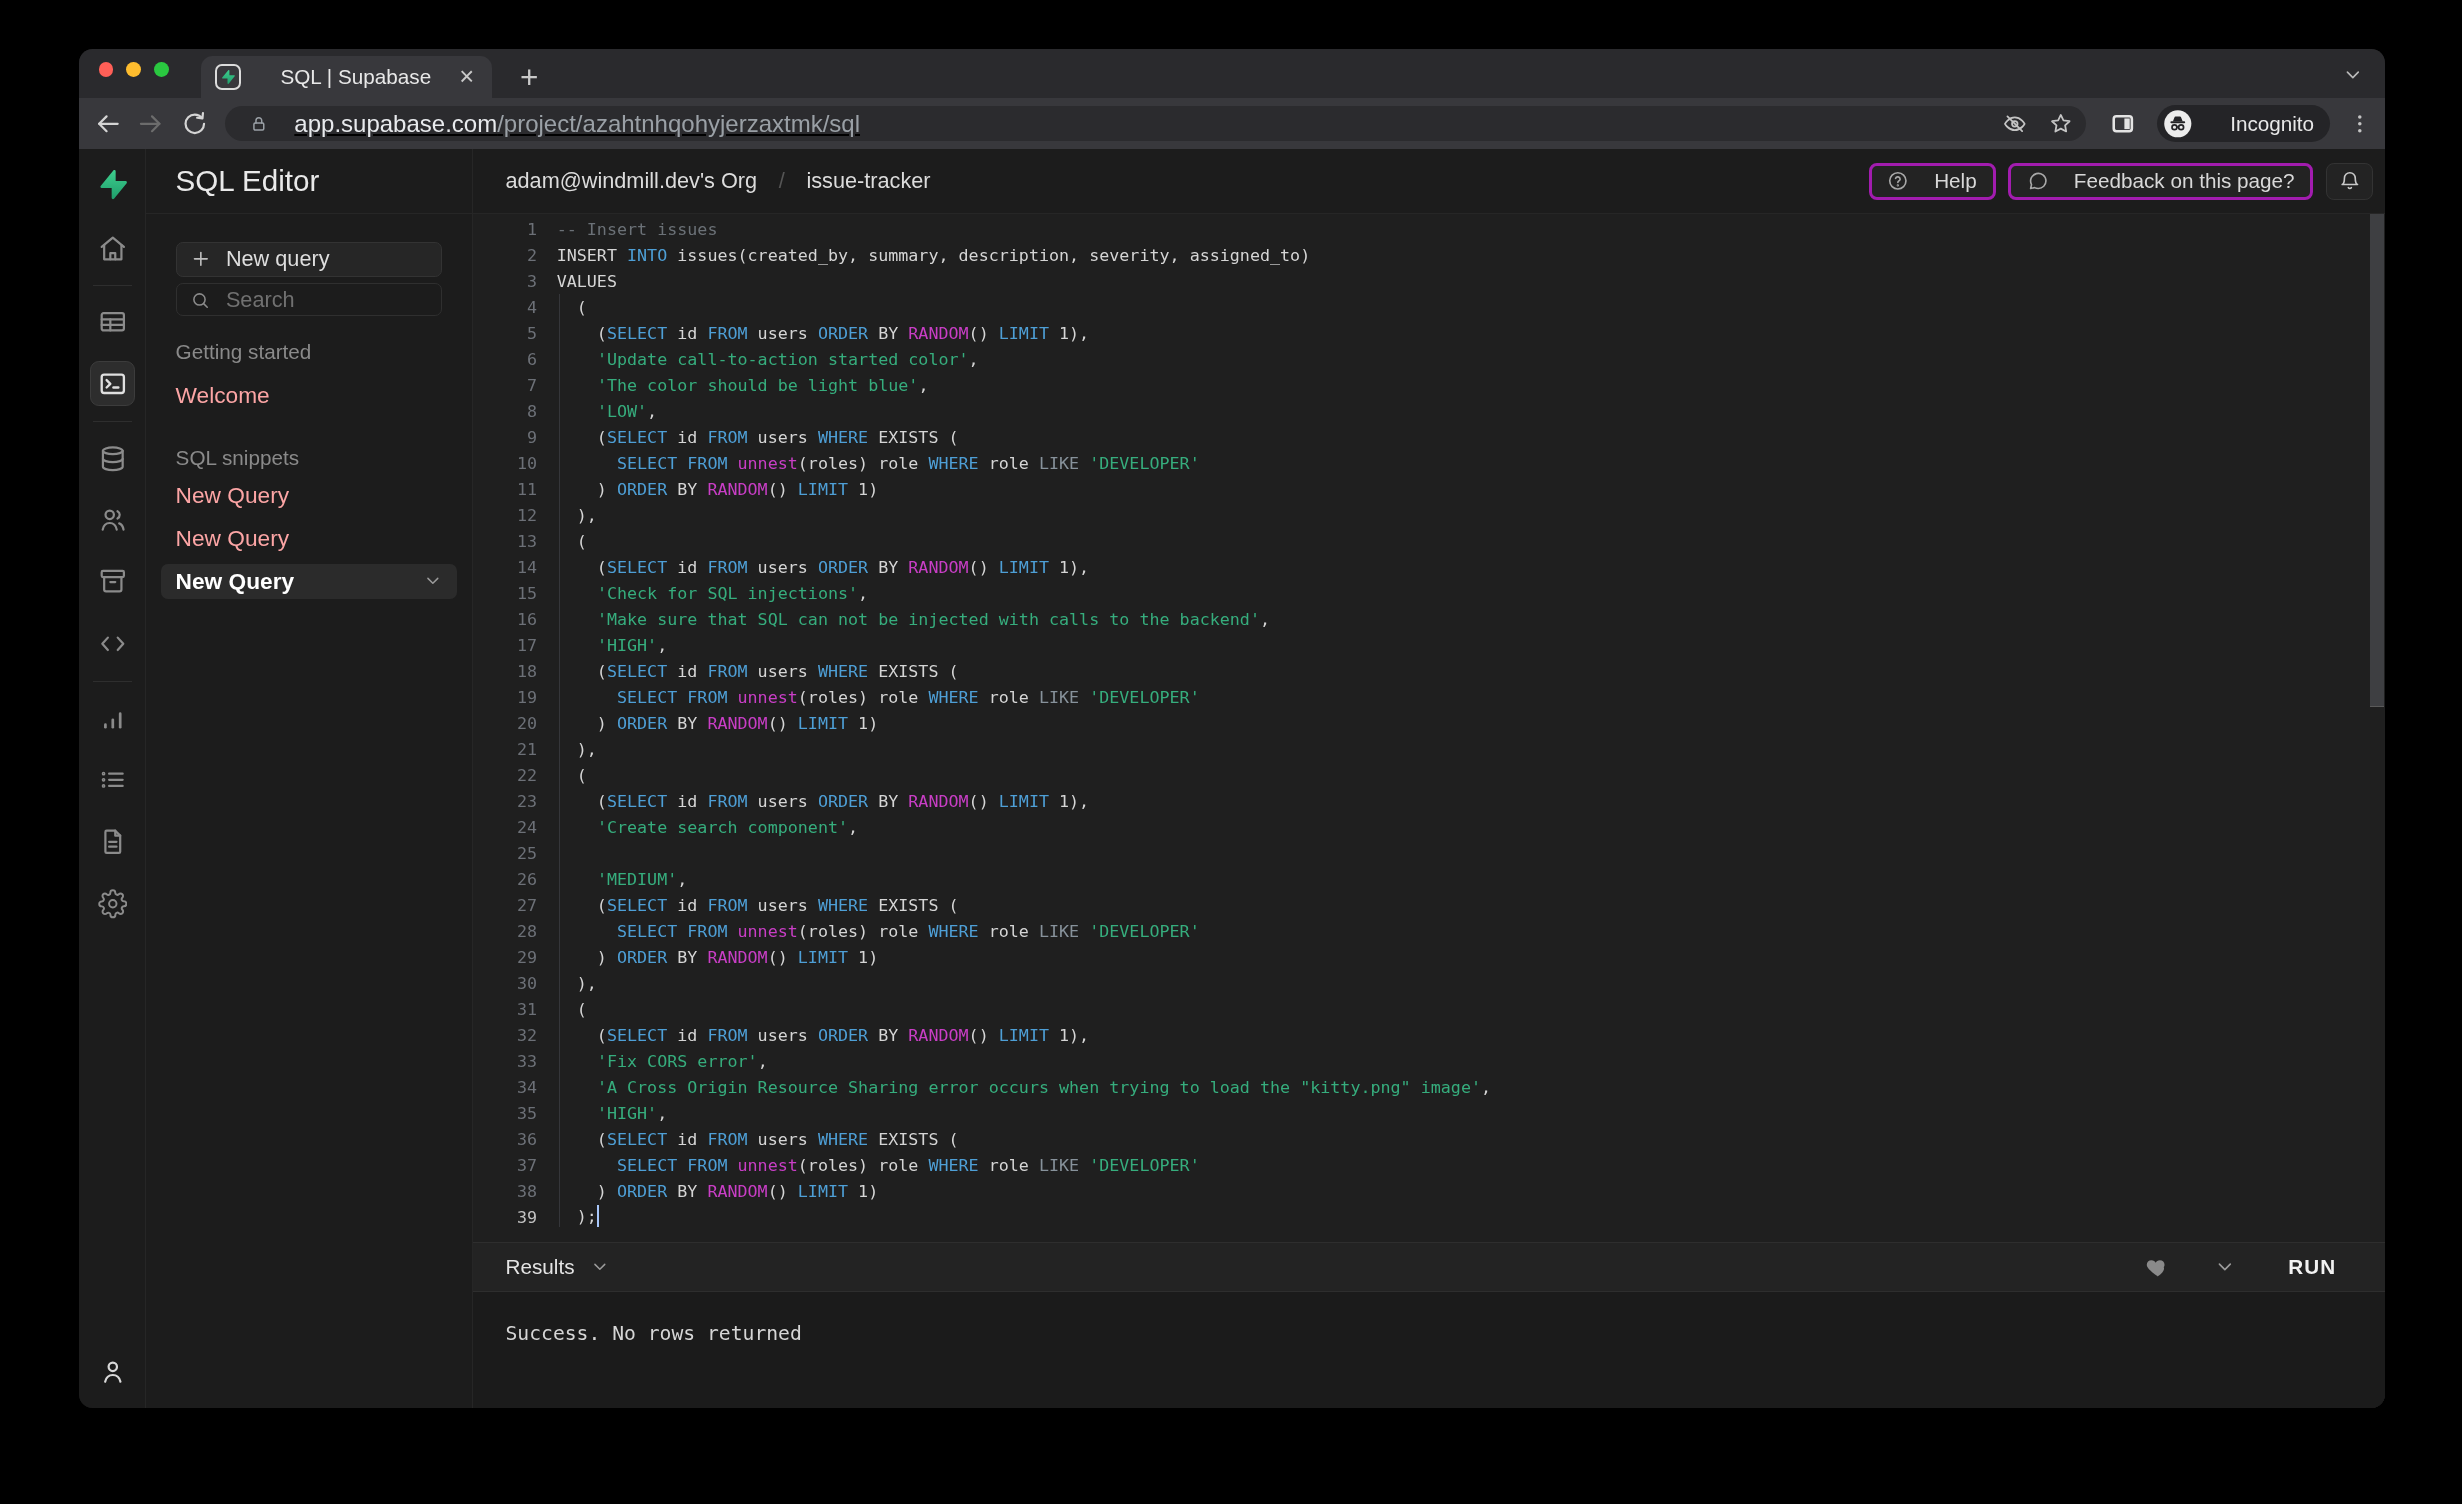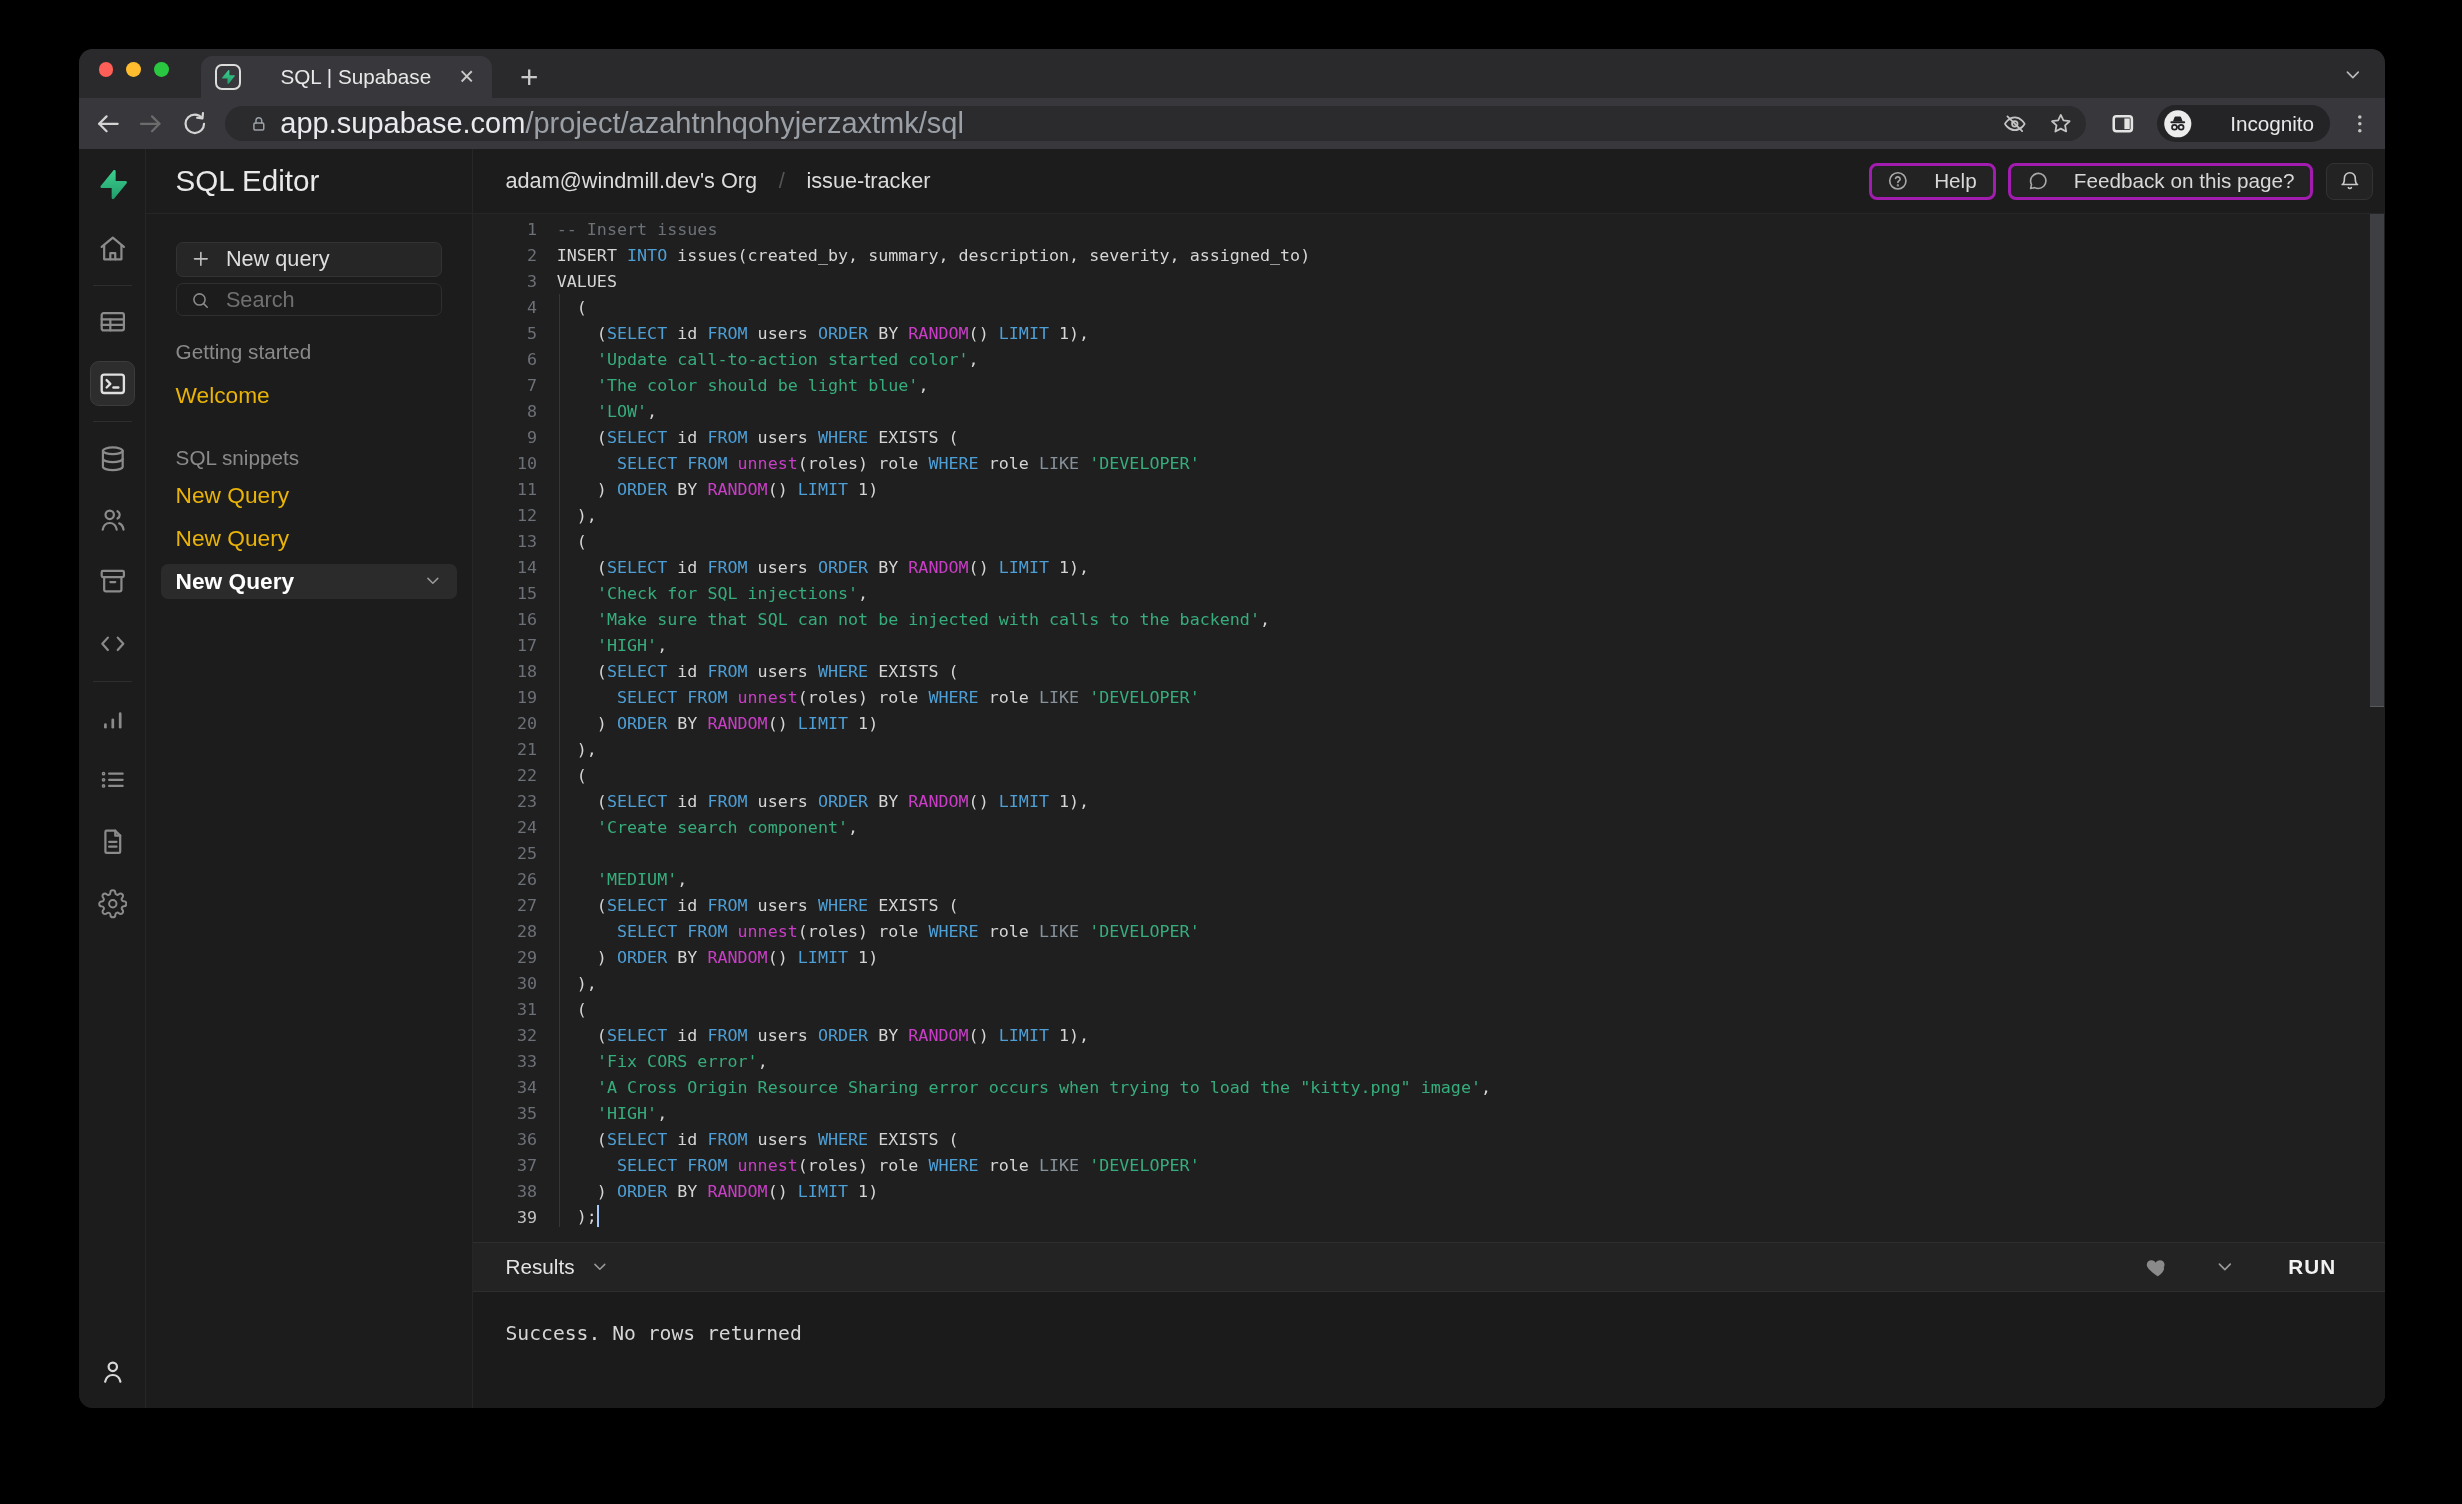--- a/index.html
+++ b/index.html
@@ -27,21 +27,21 @@
   .newtab-btn { position:absolute; left:441px; top:9.9px; color:#c9c9c9; font-size:31.5px; font-weight:300; }
   .strip-chevron { position:absolute; right:21.7px; top:14.8px; color:#b9b9b9; }
 
   
   .toolbar { position:relative; height:51px; background:#38383c; display:flex; align-items:center; }
   .nav-ic { width:29.6px; height:29.6px; margin-left:13.8px; color:#d4d4d4; flex:0 0 auto; }
   .nav-ic.disabled { color:#6c6c6c; }
   .omnibox { position:relative; margin-left:15.8px; width:1941px; height:35px; background:#2b2b2e;
     border-radius:17.7px; display:flex; align-items:center; padding:0 13.8px; }
   .lock-ic { width:19.7px; height:19.7px; color:#9aa0a6; margin-left:9.9px; flex:0 0 auto; }
-  .url { margin-left:12px; font-size:29px; white-space:nowrap; overflow:hidden; flex:1; }
+  .url { margin-left:26px; font-size:24px; white-space:nowrap; overflow:hidden; flex:1;text-decoration:underline; }
   .url .domain { color:#e8eaed; } .url .path { color:#9aa0a6; }
   .omni-ic { width:23.6px; height:23.6px; color:#c4c4c4; margin-left:21.7px; flex:0 0 auto; }
   .panel-ic { width:25.6px; height:25.6px; margin-left:23.6px; flex:0 0 auto; }
   .incog { margin-left:21.7px; height:37px; background:#242427; border-radius:18.7px;
     display:flex; align-items:center; padding:0 15.8px 0 5.9px;gap:28px; }
   .incog-badge { width:29.6px; height:29.6px; }
   .incog-label { margin-left:9.9px; font-size:20.7px; color:#e8e8e8; }
   .dots-ic { width:23.6px; height:23.6px; color:#c4c4c4; margin-left:17.7px; margin-right:13.8px; flex:0 0 auto; }
 
   
@@ -61,21 +61,21 @@
   .panel-title { height:65px; border-bottom:1px solid #262626; display:flex; align-items:center;
     padding-left:29.6px; font-size:29.6px; color:#e9e9e9; }
   .panel-body { padding:27.6px 29.6px 0 29.6px; }
   .btn-newquery { height:35px; background:#262626; border:1px solid #333; border-radius:6.9px;
     display:flex; align-items:center; padding:0 13.8px; color:#dedede; font-size:21.7px; }
   .btn-newquery .plus { color:#bdbdbd; width:21.7px; height:21.7px; margin-right:13.8px; }
   .searchbox { margin-top:6.9px; height:33px; border:1px solid #2f2f2f; border-radius:6.9px;
     display:flex; align-items:center; padding:0 13.8px; color:#707070; font-size:21.7px; }
   .searchbox .mag { width:20.7px; height:20.7px; margin-right:14.8px; color:#8a8a8a; }
   .sec-label { margin-top:23.6px; font-size:20.7px; color:#8a8a8a; }
-  .side-item { margin-top:13.8px; height:35px; display:flex; align-items:center; font-size:22.7px; color:#eab308; }
+  .side-item { margin-top:13.8px; height:35px; display:flex; align-items:center; font-size:22.7px; color:#fca5a5; }
   .snippet-list { margin-top:5.9px; }
   .snippet-list .side-item { margin-top:7.9px; }
   .side-item.active { background:#2b2b2b; border-radius:6.9px; margin-left:-14.8px; margin-right:-14.8px;
     padding:0 14.8px; color:#fff; font-weight:bold; justify-content:space-between; }
   .side-item.active .chev { width:19.7px; height:19.7px; color:#9b9b9b; }
 
   
   .main { flex:1; display:flex; flex-direction:column; background:#1f1f1f; min-width:0; }
   .main-header { height:65px; background:#1c1c1c; border-bottom:1px solid #262626;
     display:flex; align-items:center; padding:0 11.8px 0 32.5px; flex:0 0 auto; }

